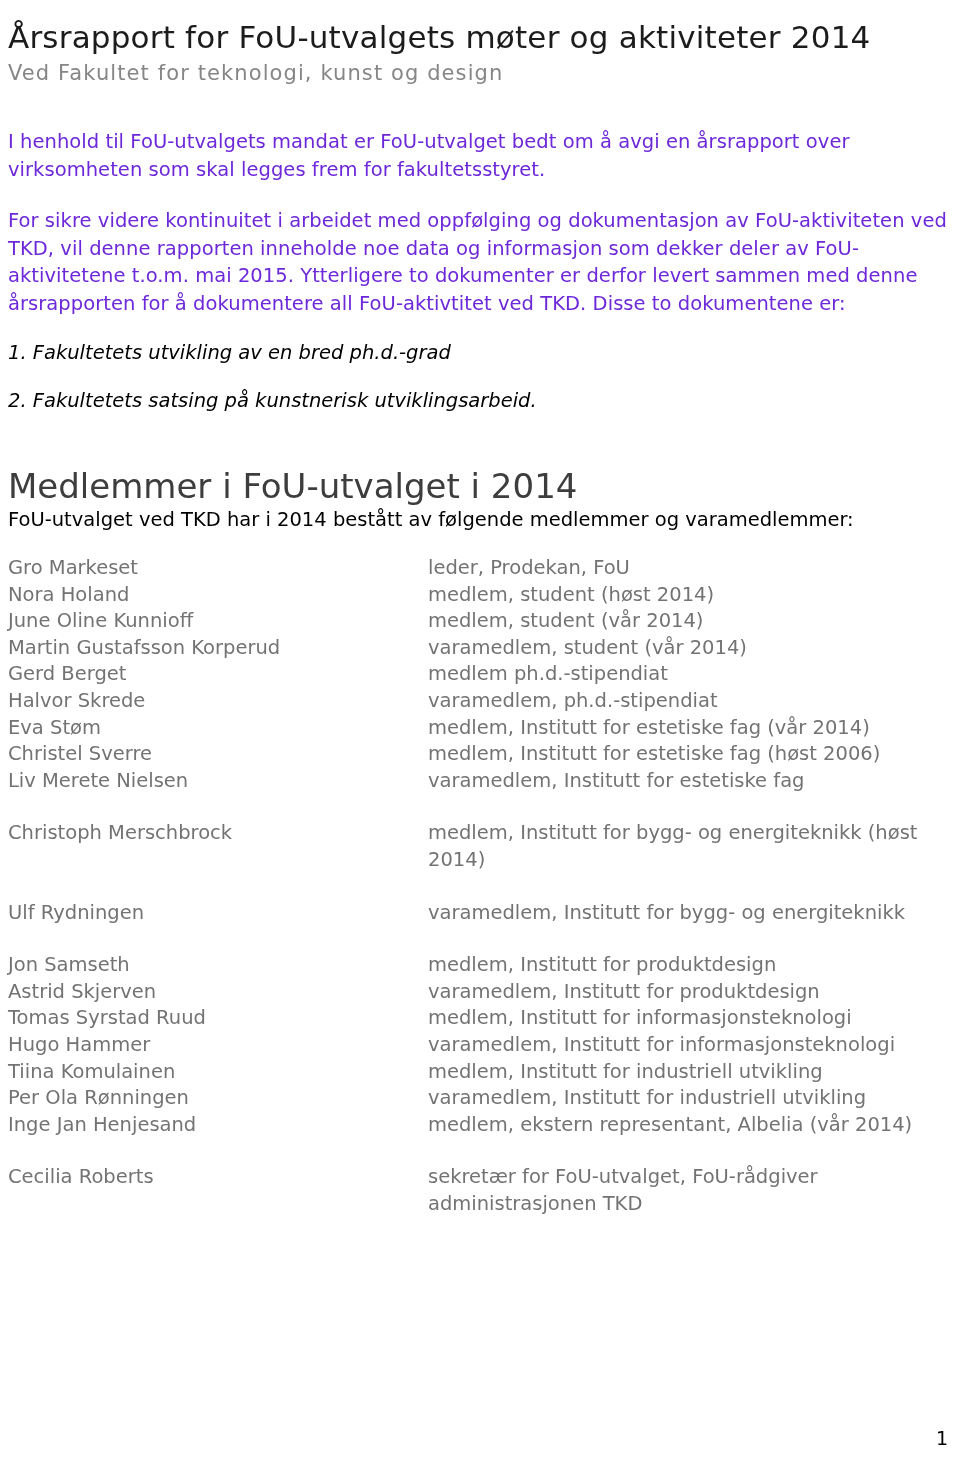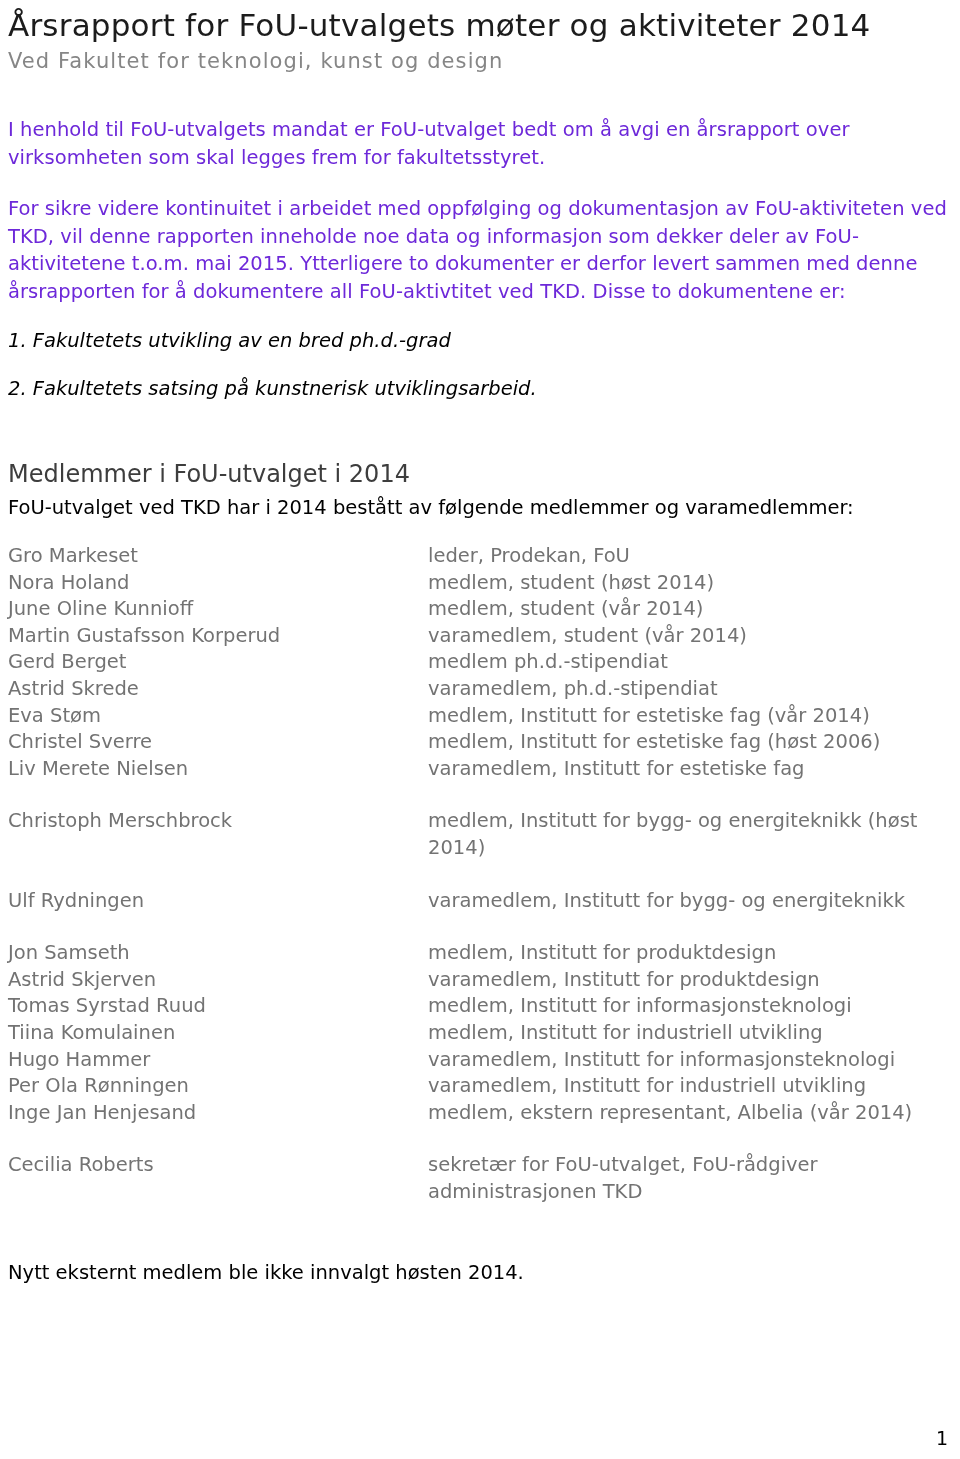--- a/index.html
+++ b/index.html
@@ -21,21 +21,21 @@
     height: 1459px;
     box-sizing: border-box;
     padding: 0 12px 0 8px;
   }
   .doc-title {
     font-size: 31px;
     line-height: 38px;
     color: #1c1c1c;
     font-weight: normal;
     margin: 0;
-    padding-top: 6px;
+    padding-top: 18px;
     letter-spacing: 0.2px;
     white-space: nowrap;
   }
   .doc-subtitle {
     font-size: 21px;
     line-height: 30px;
     color: #868686;
     text-align: left;
     letter-spacing: 1.1px;
     padding-right: 75px;
@@ -57,21 +57,21 @@
   .numlist {
     margin: 22px 0 0 0;
     font-style: italic;
   }
   .numlist .item {
     font-size: 19.5px;
     line-height: 27.5px;
     margin-bottom: 20px;
   }
   h2.section-heading {
-    font-size: 24px;
+    font-size: 34px;
     line-height: 33px;
     font-weight: normal;
     color: #3d3d3d;
     margin: 56px 0 0 0;
   }
   .section-intro {
     font-size: 19.5px;
     line-height: 27px;
     margin: 3px 0 0 0;
   }
@@ -151,21 +151,21 @@
       </tr>
       <tr>
         <td class="name-col">Martin Gustafsson Korperud</td>
         <td class="role-col">varamedlem, student (vår 2014)</td>
       </tr>
       <tr>
         <td class="name-col">Gerd Berget</td>
         <td class="role-col">medlem ph.d.-stipendiat</td>
       </tr>
       <tr>
-        <td class="name-col">Astrid Skrede</td>
+        <td class="name-col">Halvor Skrede</td>
         <td class="role-col">varamedlem, ph.d.-stipendiat</td>
       </tr>
       <tr>
         <td class="name-col">Eva Støm</td>
         <td class="role-col">medlem, Institutt for estetiske fag (vår 2014)</td>
       </tr>
       <tr>
         <td class="name-col">Christel Sverre</td>
         <td class="role-col">medlem, Institutt for estetiske fag (høst 2006)</td>
       </tr>
@@ -199,43 +199,42 @@
       </tr>
       <tr>
         <td class="name-col">Astrid Skjerven</td>
         <td class="role-col">varamedlem, Institutt for produktdesign</td>
       </tr>
       <tr>
         <td class="name-col">Tomas Syrstad Ruud</td>
         <td class="role-col">medlem, Institutt for informasjonsteknologi</td>
       </tr>
       <tr>
+        <td class="name-col">Hugo Hammer</td>
+        <td class="role-col">varamedlem, Institutt for informasjonsteknologi</td>
+      </tr>
+      <tr>
         <td class="name-col">Tiina Komulainen</td>
         <td class="role-col">medlem, Institutt for industriell utvikling</td>
       </tr>
       <tr>
-        <td class="name-col">Hugo Hammer</td>
-        <td class="role-col">varamedlem, Institutt for informasjonsteknologi</td>
-      </tr>
-      <tr>
         <td class="name-col">Per Ola Rønningen</td>
         <td class="role-col">varamedlem, Institutt for industriell utvikling</td>
       </tr>
       <tr>
         <td class="name-col">Inge Jan Henjesand</td>
         <td class="role-col">medlem, ekstern representant, Albelia (vår 2014)</td>
       </tr>
       <tr class="spacer-row">
         <td class="name-col">&nbsp;</td>
         <td class="role-col">&nbsp;</td>
       </tr>
       <tr>
         <td class="name-col">Cecilia Roberts</td>
         <td class="role-col">sekretær for FoU-utvalget, FoU-rådgiver administrasjonen TKD</td>
       </tr>
     </tbody>
   </table>
 
-  <p class="closing-note">Nytt eksternt medlem ble ikke innvalgt høsten 2014.</p>
 
   <div class="page-number">1</div>
 
 </div>
 
 </body></html>

